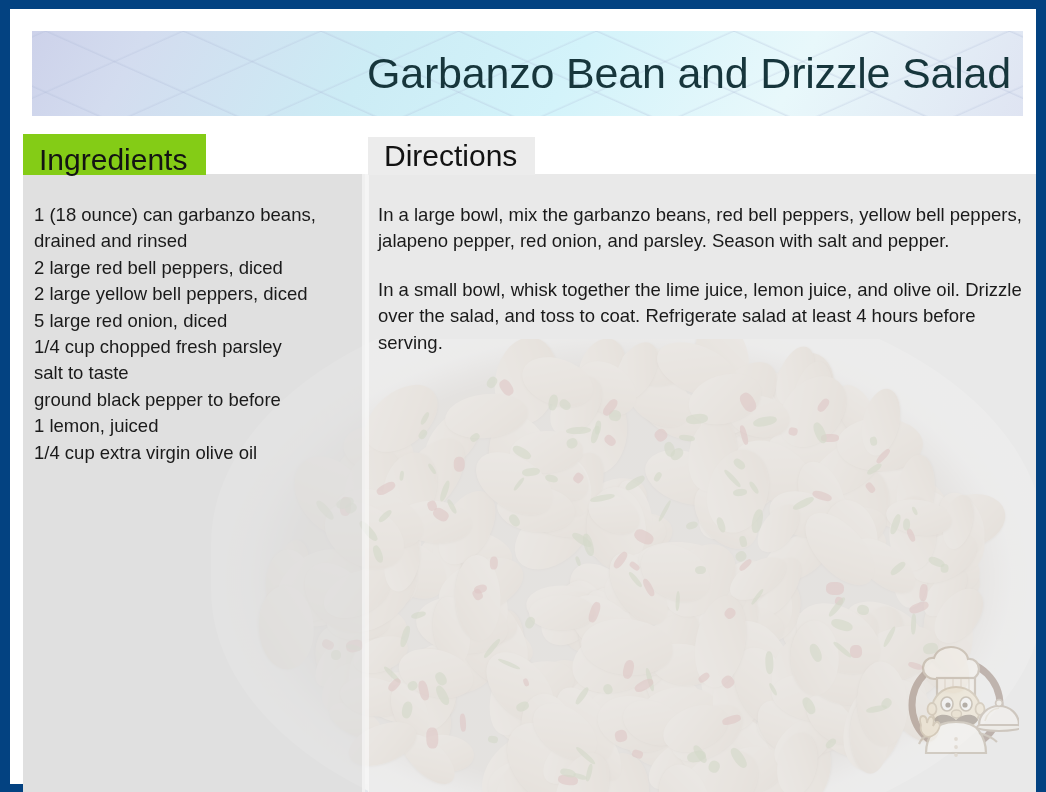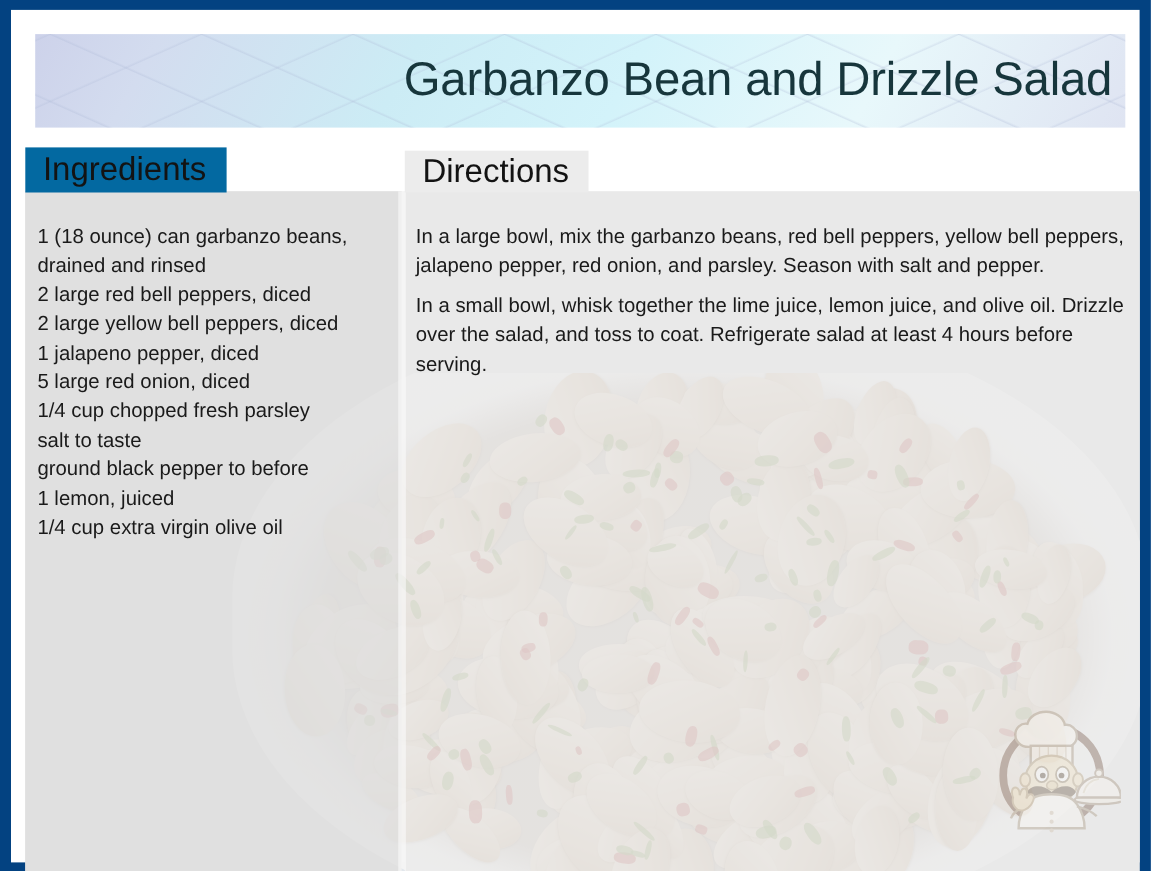--- a/index.html
+++ b/index.html
@@ -91,21 +91,22 @@
   
   .tab {
     position: absolute;
     display: flex;
     align-items: center;
     padding-left: 16px;
   }
   #ingredients-tab {
     left: 13px; top: 125px;
     width: 183px; height: 41px;
-    background: #0369a1;
+    background: #84cc16;
+    align-items: flex-end;
   }
   #directions-tab {
     left: 358px; top: 128px;
     width: 167px; height: 38px;
     background: #ececec;
   }
   .tab-label {
     font-size: 30px;
     color: #131313;
     line-height: 1;
@@ -194,21 +195,21 @@
   #ingredients-list li { list-style: none; }
 
   #directions-body {
     position: absolute;
     left: 368px; top: 193px;
     width: 645px;
     font-size: 18.5px;
     line-height: 26.4px;
     color: #1a1a1a;
   }
-  #directions-body p + p { margin-top: 10px; }
+  #directions-body p + p { margin-top: 22px; }
 
   
   #chef-logo {
     position: absolute;
     right: 17px; bottom: 23px;
     width: 126px;
     height: 126px;
     opacity: .34;
   }
 </style>
@@ -649,21 +650,20 @@
       <span class="tab-label">Ingredients</span>
     </div>
     <div class="tab" id="directions-tab">
       <span class="tab-label">Directions</span>
     </div>
 
     <ul id="ingredients-list">
         <li>1 (18 ounce) can garbanzo beans, drained and rinsed</li>
         <li>2 large red bell peppers, diced</li>
         <li>2 large yellow bell peppers, diced</li>
-        <li>1 jalapeno pepper, diced</li>
         <li>5 large red onion, diced</li>
         <li>1/4 cup chopped fresh parsley</li>
         <li>salt to taste</li>
         <li>ground black pepper to before</li>
         <li>1 lemon, juiced</li>
         <li>1/4 cup extra virgin olive oil</li>
       </ul>
 
     <div id="directions-body">
         <p>In a large bowl, mix the garbanzo beans, red bell peppers, yellow bell peppers, jalapeno pepper, red onion, and parsley. Season with salt and pepper.</p>

